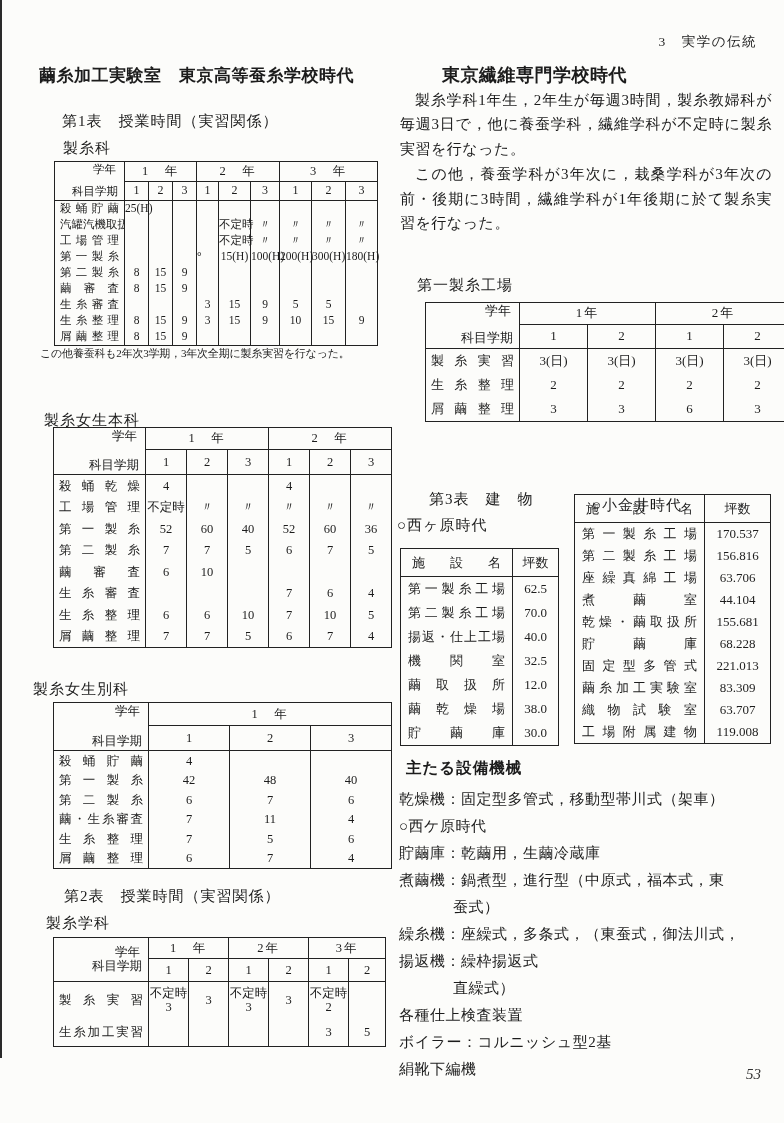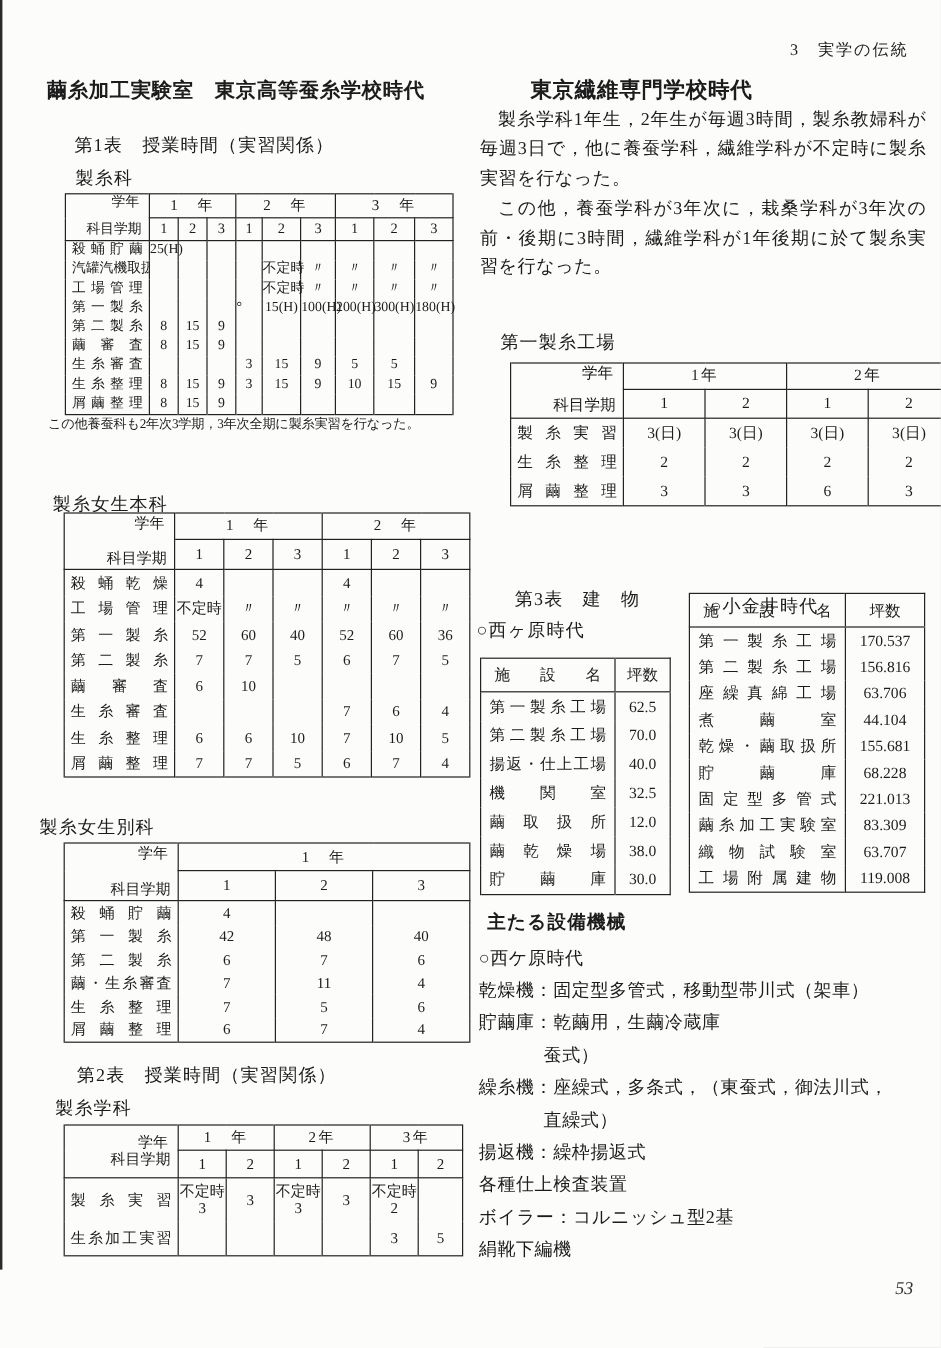--- a/index.html
+++ b/index.html
@@ -663,26 +663,27 @@
           <tr>
             <td class="kname">工場附属建物</td>
             <td class="kval">119.008</td>
           </tr>
         </tbody>
       </table>
     </div>
 
   <div class="abs equip-title gothic">主たる設備機械</div>
   <div class="abs equip">
+      <div class="eline">乾燥機：固定型多管式，移動型帯川式（架車）</div>
       <div class="eline">○西ケ原時代</div>
-      <div class="eline">乾燥機：固定型多管式，移動型帯川式（架車）</div>
       <div class="eline">貯繭庫：乾繭用，生繭冷蔵庫</div>
+      <div class="eline">煮繭機：鍋煮型，進行型（中原式，福本式，東</div>
       <div class="eline ind">蚕式）</div>
       <div class="eline">繰糸機：座繰式，多条式，（東蚕式，御法川式，</div>
+      <div class="eline">揚返機：繰枠揚返式</div>
       <div class="eline ind">直繰式）</div>
-      <div class="eline">揚返機：繰枠揚返式</div>
       <div class="eline">各種仕上検査装置</div>
       <div class="eline">ボイラー：コルニッシュ型2基</div>
       <div class="eline">絹靴下編機</div>
     </div>
 
   <div class="abs page-num">53</div>
 </div>
 
 </body></html>

